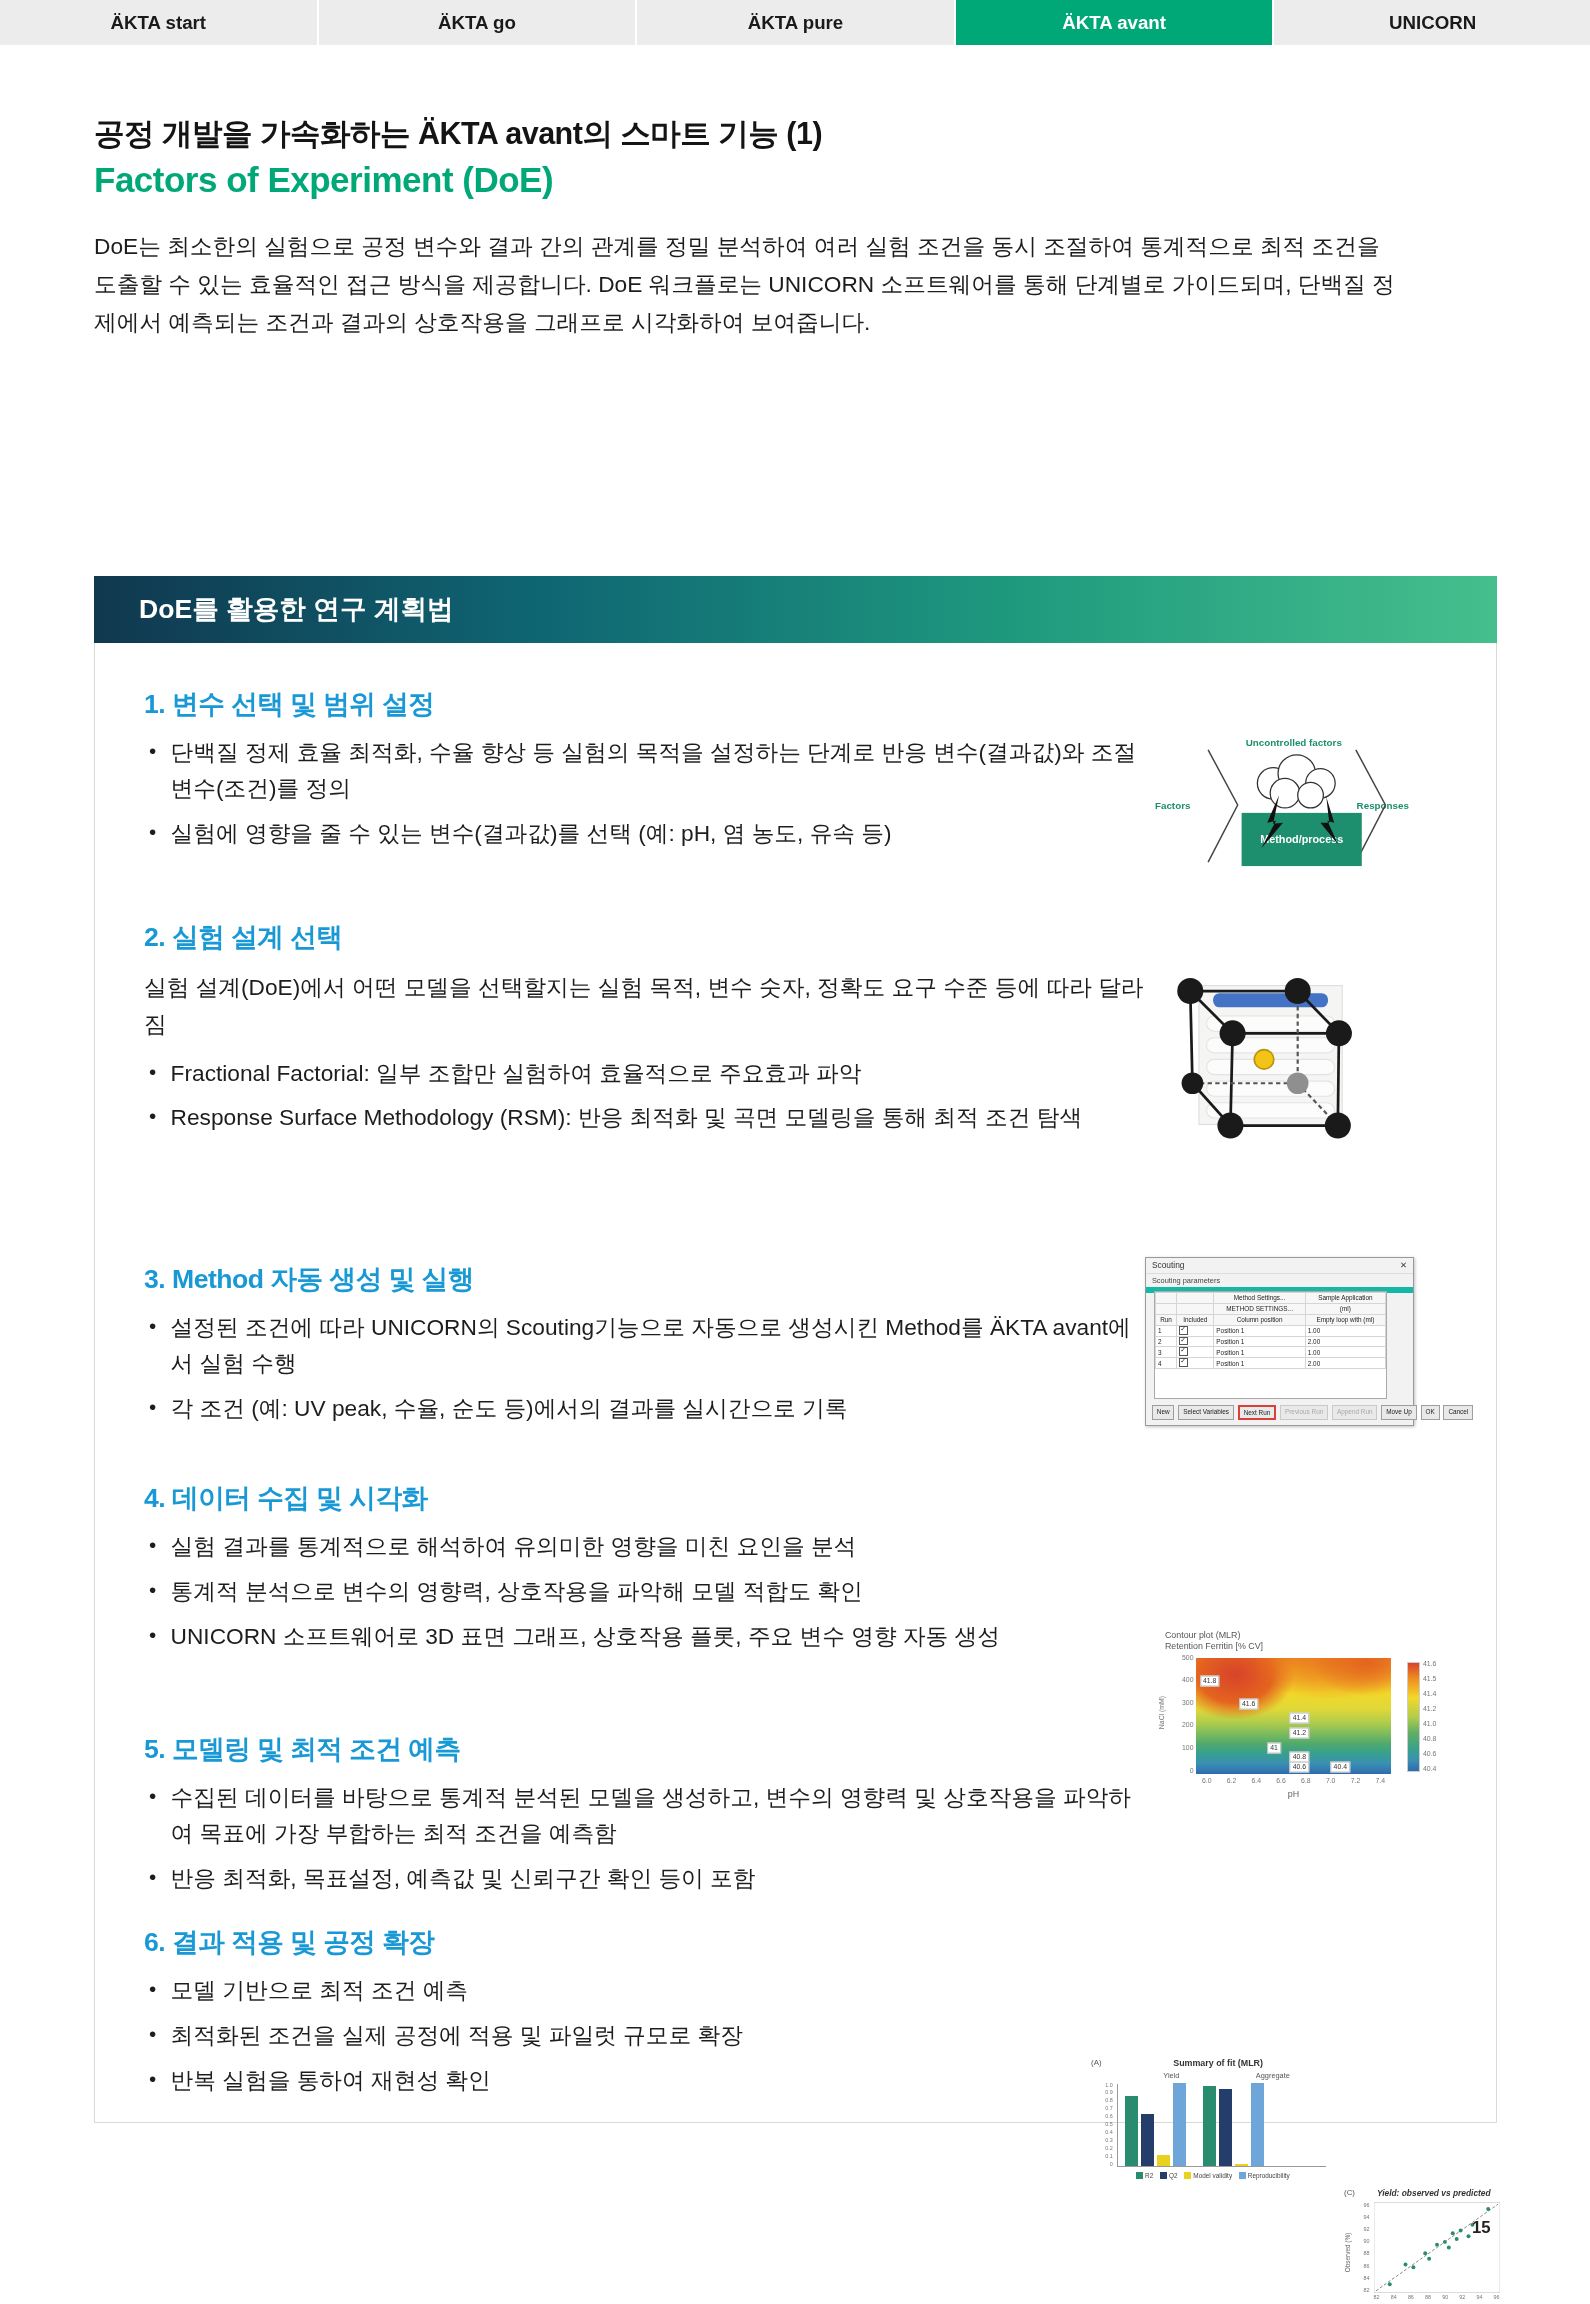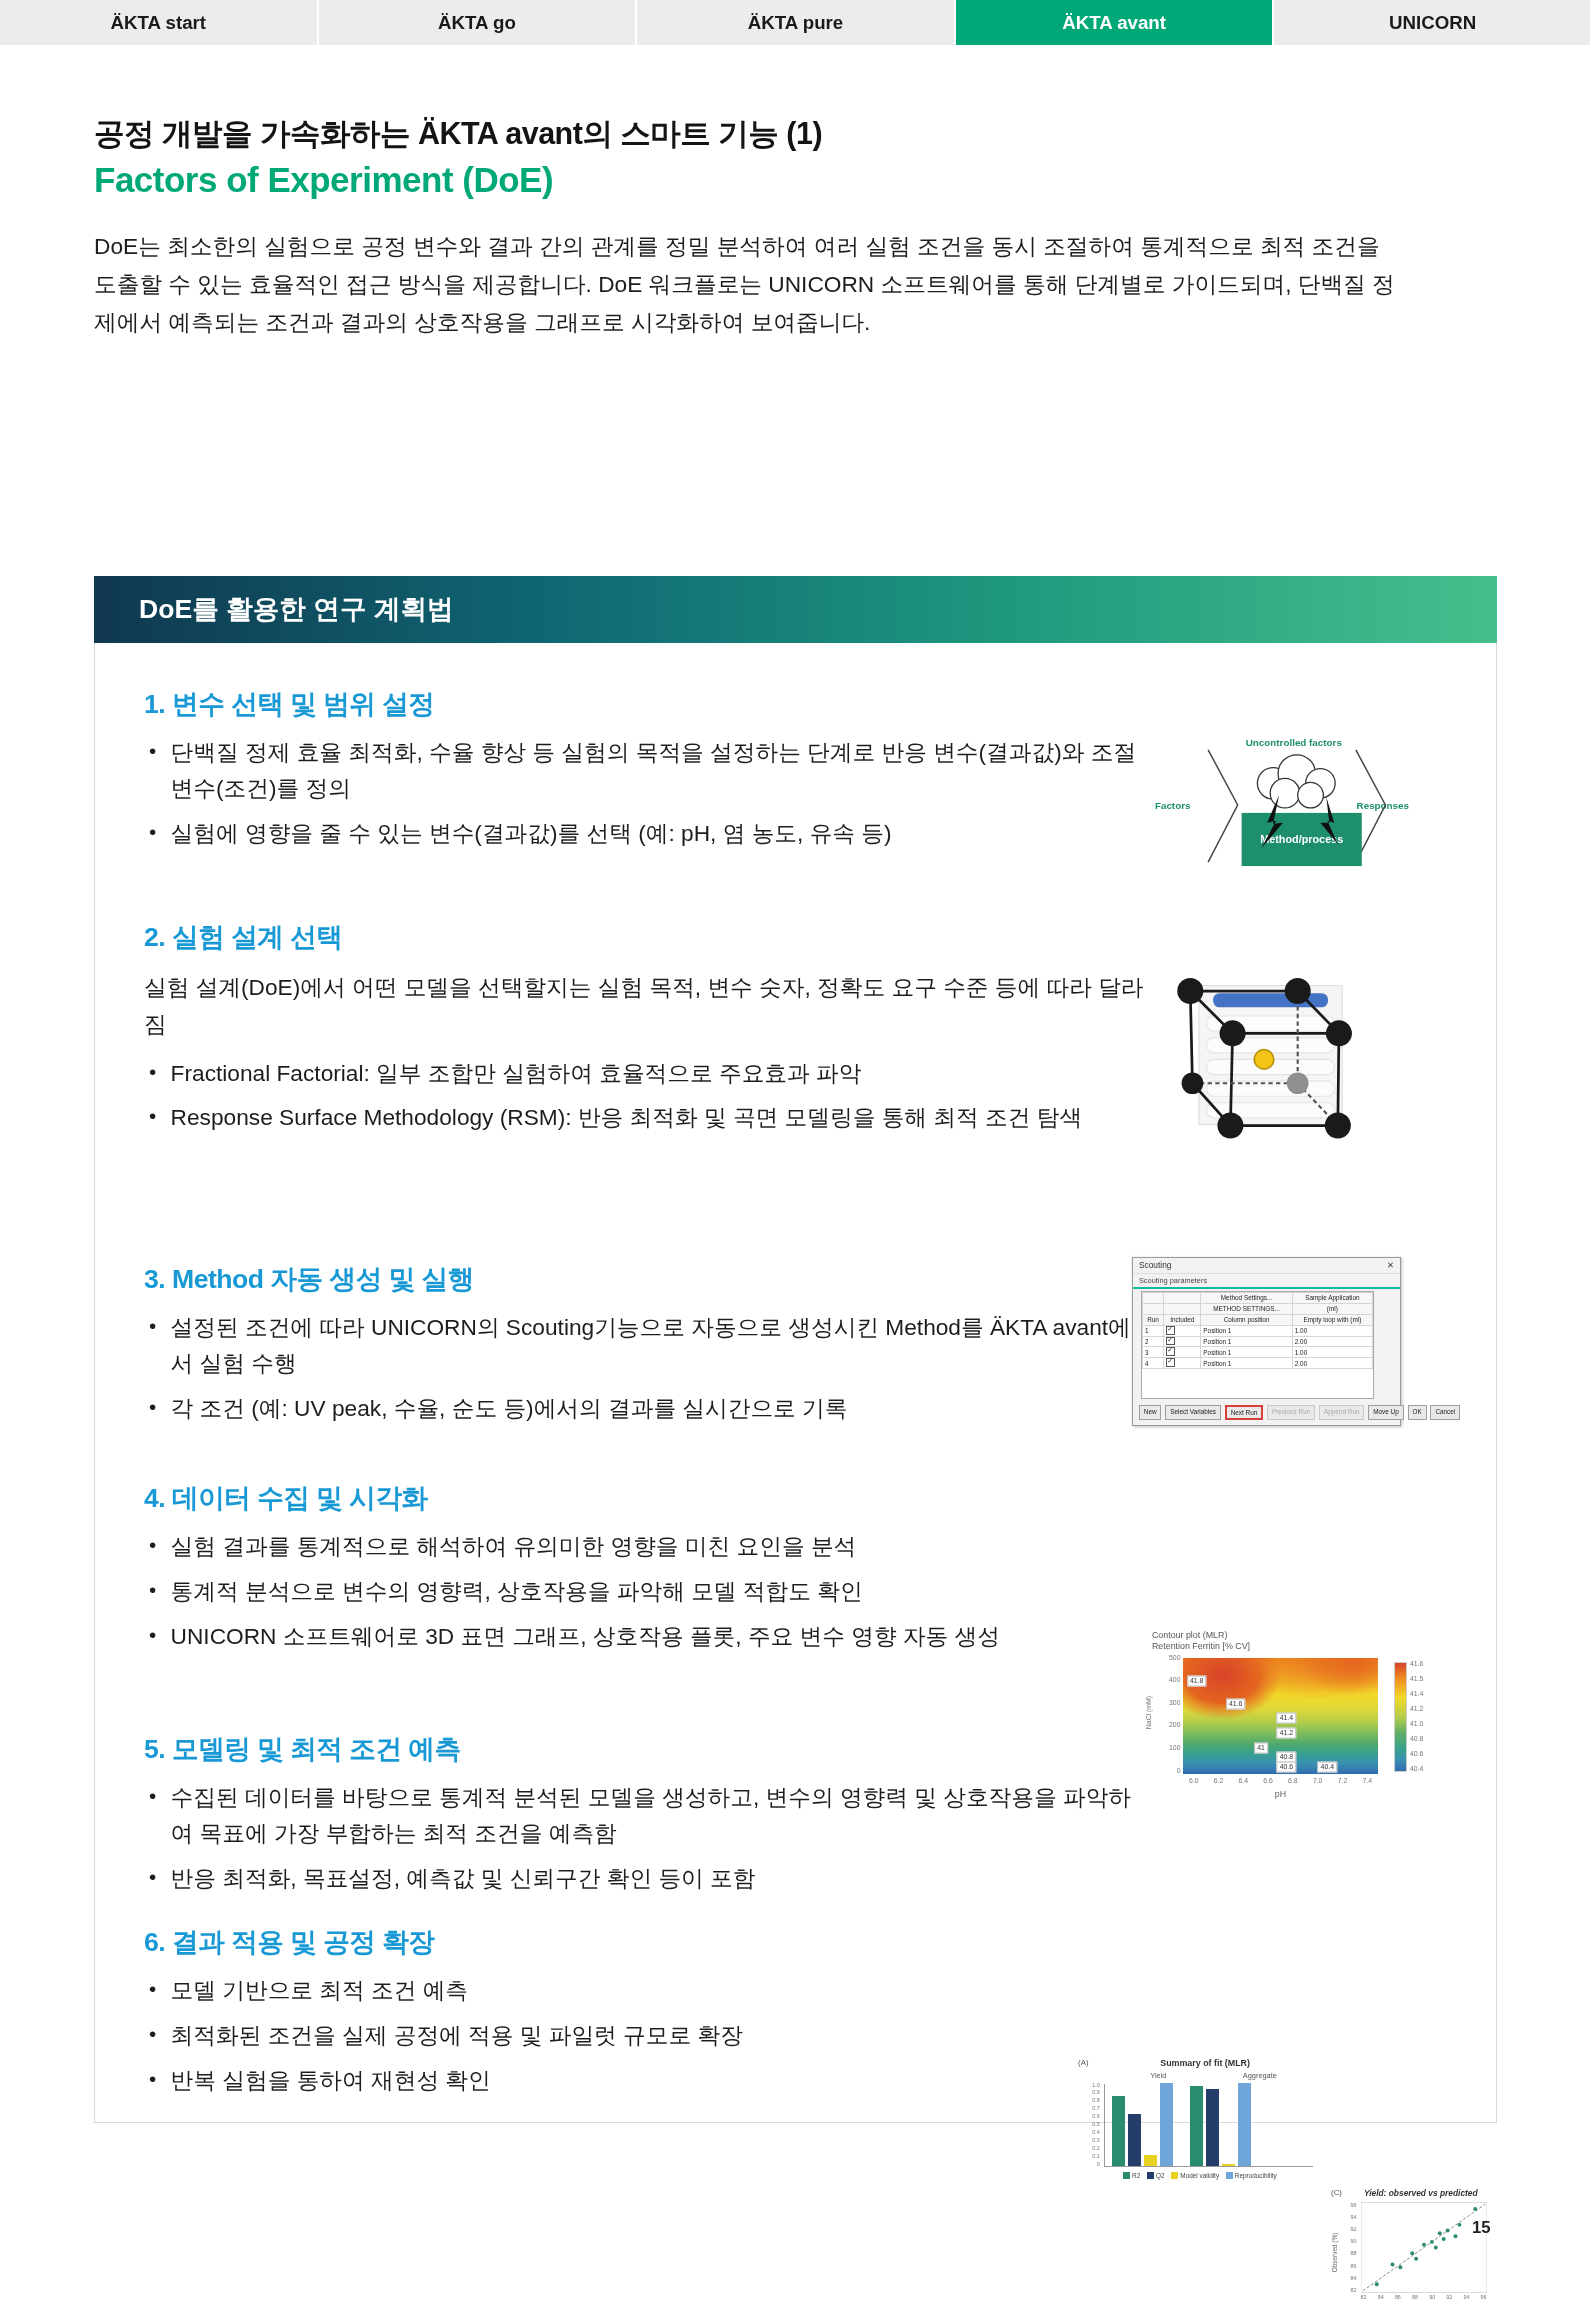--- a/index.html
+++ b/index.html
@@ -11,38 +11,38 @@
   .nav{position:absolute;top:0;left:0;width:1591px;height:45px;display:flex;}
   .nav .tab{flex:1;background:#ececec;display:flex;align-items:center;justify-content:center;
     font-size:18.7px;font-weight:bold;color:#1a1a1a;border-left:2px solid #ffffff;box-sizing:border-box;cursor:pointer;}
   .nav .tab:first-child{border-left:none;}
   .nav .tab.active{background:#00a878;color:#ffffff;}
   
   .page-title{position:absolute;left:94px;top:114px;font-size:30.5px;font-weight:bold;color:#141414;letter-spacing:-0.5px;}
   .page-subtitle{position:absolute;left:94px;top:160px;font-size:35px;font-weight:bold;color:#00a878;letter-spacing:-0.5px;}
   .page-intro{position:absolute;left:94px;top:227px;width:1310px;font-size:22.7px;line-height:38px;color:#1d1d1d;}
   
-  .panel{position:absolute;left:94px;top:576px;width:1403px;height:1547px;border:1px solid #d9d9d9;border-top:none;background:#fff;box-sizing:border-box;}
+  .panel{position:absolute;left:94px;top:576px;width:1403px;height:1547px;border:1px solid #d9d9d9;border-top:none;background:#fff;box-sizing:border-box;padding-left:13px;}
   .banner{position:absolute;left:-1px;top:0;width:1403px;height:67px;box-sizing:border-box;
     background:linear-gradient(90deg,#10384f 0%,#0f6673 32%,#1f9a7e 66%,#46bf8d 100%);
     color:#fff;font-size:26.6px;font-weight:bold;line-height:67px;padding-left:45px;}
   .sec{position:absolute;left:49px;width:1000px;}
   .sec h3{margin:0;font-size:26.6px;font-weight:bold;color:#1899d5;letter-spacing:-0.5px;}
   .sec .sec-intro{font-size:22.7px;line-height:37px;color:#1d1d1d;margin-top:13.8px;}
   .sec ul{list-style:none;margin:11.8px 0 0 0;padding:0;}
   .sec li{position:relative;padding-left:26.6px;font-size:22.7px;line-height:36px;color:#1d1d1d;margin-top:8.9px;}
   .sec li::before{content:"\2022";position:absolute;left:4.9px;top:-1px;font-size:20.7px;color:#1d1d1d;}
   
   .fig{position:absolute;}
   
   .fig1 svg text{font-family:"Liberation Sans",sans-serif;}
   
   .dlg{width:269px;height:169px;background:#f2f2f2;border:1px solid #9a9a9a;box-shadow:1px 1px 3px rgba(0,0,0,.25);box-sizing:border-box;font-size:7.9px;color:#333;position:relative;}
   .dlg-title{height:14.8px;line-height:14.8px;padding:0 5.9px;font-size:8.4px;color:#333;display:flex;justify-content:space-between;border-bottom:1px solid #ddd;}
-  .dlg-param{padding:2px 5.9px;font-size:7.4px;color:#444;border-bottom:2px solid #14b8a6;}
+  .dlg-param{padding:2px 5.9px;font-size:7.4px;color:#444;border-bottom:6px solid #14b8a6;}
   .dlg-table{position:absolute;left:7.9px;top:33px;width:231px;height:106px;background:#fff;border:1px solid #aaa;overflow:hidden;}
   .dlg-table table{border-collapse:collapse;width:100%;font-size:6.4px;color:#222;}
   .dlg-table th,.dlg-table td{border:1px solid #d5d5d5;padding:0 2px;height:9.9px;font-weight:normal;text-align:left;white-space:nowrap;}
   .dlg-table th{background:#f7f7f7;text-align:center;}
   .dlg-btns{position:absolute;left:5.9px;bottom:4.9px;right:5.9px;display:flex;gap:3.9px;}
   .dlg-btn{background:#e9e9e9;border:1px solid #9e9e9e;font-size:6.4px;padding:2px 3.9px;color:#222;white-space:nowrap;}
   .dlg-btn.accent{border:2px solid #d9403a;}
   .dlg-btn.disabled{color:#aaa;border-color:#c9c9c9;}
   .chk{display:inline-block;width:6.9px;height:6.9px;border:1px solid #555;position:relative;background:#fff;}
   .chk::after{content:"\2713";position:absolute;left:0px;top:-2px;font-size:6.9px;color:#222;}

